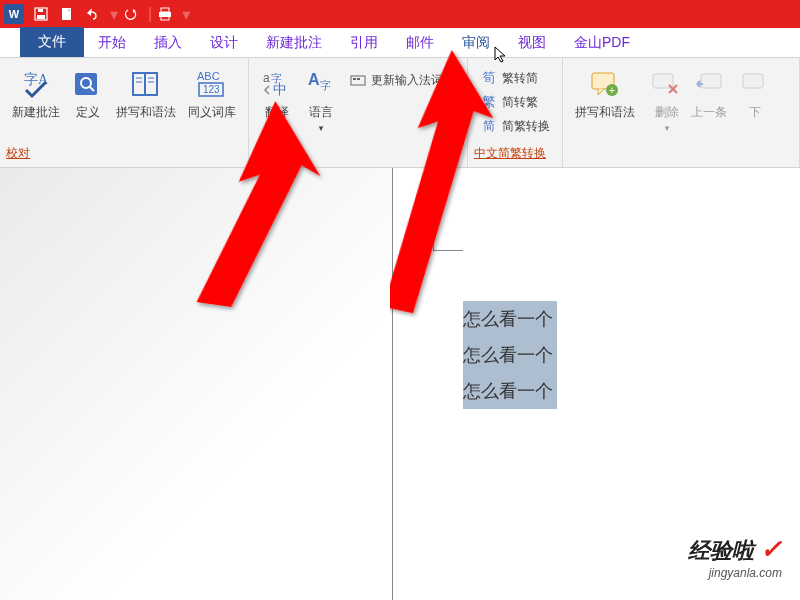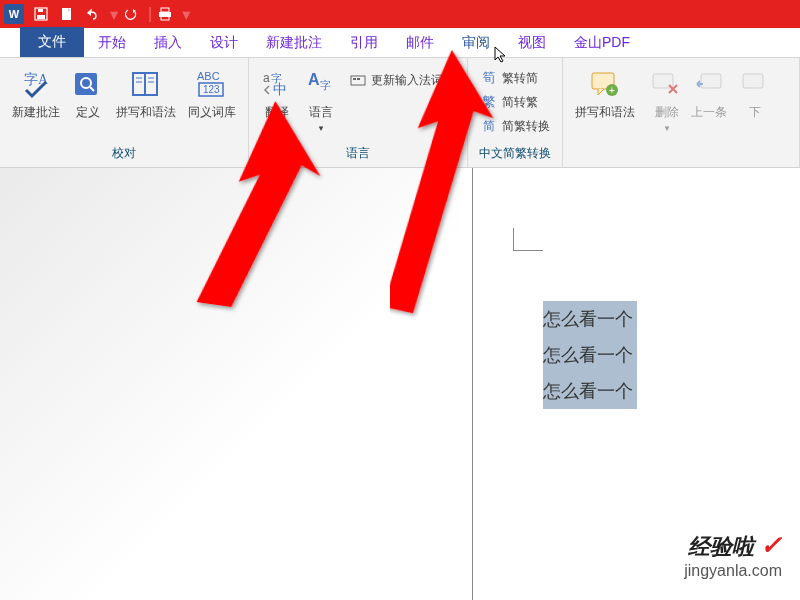--- a/index.html
+++ b/index.html
@@ -14,38 +14,38 @@
     .tab { padding: 5px 14px; font-size: 14px; color: #6d28d9; cursor: pointer; }
     .tab.file { background: #2b579a; color: #fff; padding: 6px 18px; }
     .tab.active { color: #2b579a; }
     
     .ribbon { height: 110px; background: #f3f3f3; display: flex; border-bottom: 1px solid #d4d4d4; }
     .ribbon-group { border-right: 1px solid #d9d9d9; padding: 4px 6px 2px 6px; display: flex; flex-direction: column; justify-content: space-between; }
     .ribbon-row { display: flex; align-items: flex-start; flex: 1; }
     .ribbon-btn { display: flex; flex-direction: column; align-items: center; justify-content: flex-start; padding: 3px 6px; min-width: 44px; cursor: pointer; font-size: 12px; color: #444; }
     .ribbon-btn .icon-area { height: 38px; display: flex; align-items: center; justify-content: center; }
     .ribbon-btn-label { text-align: center; line-height: 15px; margin-top: 2px; }
-    .ribbon-group-label { font-size: 12px; color: #0c4a6e; text-align: center; padding: 3px 0; }
+    .ribbon-group-label { font-size: 12px; color: #c2410c; text-align: left; padding: 3px 0; text-decoration: underline; }
     .small-btn { display: flex; align-items: center; font-size: 12px; color: #444; padding: 3px 6px; cursor: pointer; }
     .small-btn .sicon { width: 18px; height: 18px; margin-right: 4px; display: flex; align-items: center; justify-content: center; }
     .ribbon-col { display: flex; flex-direction: column; justify-content: center; }
     
-    .doc-area { position: absolute; top: 168px; right: 0; bottom: 0; width: 328px; background: #fff; border-left: 1px solid #888; }
+    .doc-area { position: absolute; top: 168px; right: 0; bottom: 0; width: 408px; background: #fff; border-left: 1px solid #888; }
     .doc-area::before { content: ""; position: absolute; left: 40px; top: 80px; width: 30px; height: 2px; border-bottom: 1px solid #888; }
     .doc-area::after { content: ""; position: absolute; left: 40px; top: 60px; width: 2px; height: 22px; border-left: 1px solid #888; }
     .gradient-left { position: absolute; top: 168px; left: 0; width: 460px; bottom: 0; background: linear-gradient(135deg, #eaeaea 0%, #fff 60%); }
     .doc-text { position: absolute; top: 133px; left: 70px; font-size: 18px; color: #333; line-height: 36px; background: #b8c8d8; }
     .doc-text div { background: rgba(160,180,200,0.5); padding-right: 4px; }
     
     .arrow { position: absolute; pointer-events: none; }
     
     .watermark { position: absolute; right: 18px; bottom: 20px; text-align: right; }
     .wm-main { font-size: 22px; font-weight: bold; font-style: italic; color: #222; margin-left: 32px; }
     .wm-check { color: #e5211f; font-size: 26px; font-weight: bold; }
-    .wm-sub { font-size: 16px; color: #555; }
+    .wm-sub { font-size: 12px; color: #555; font-style: italic; }
     
     .cursor { position: absolute; top: 46px; left: 494px; font-size: 14px; color: #000; pointer-events: none; }
   </style>
 </head>
 <body>
 
 <div class="titlebar">
   <div class="titlebar-icon">W</div>
   <div class="qat-btn">
     <svg width="14" height="14" viewBox="0 0 14 14">

